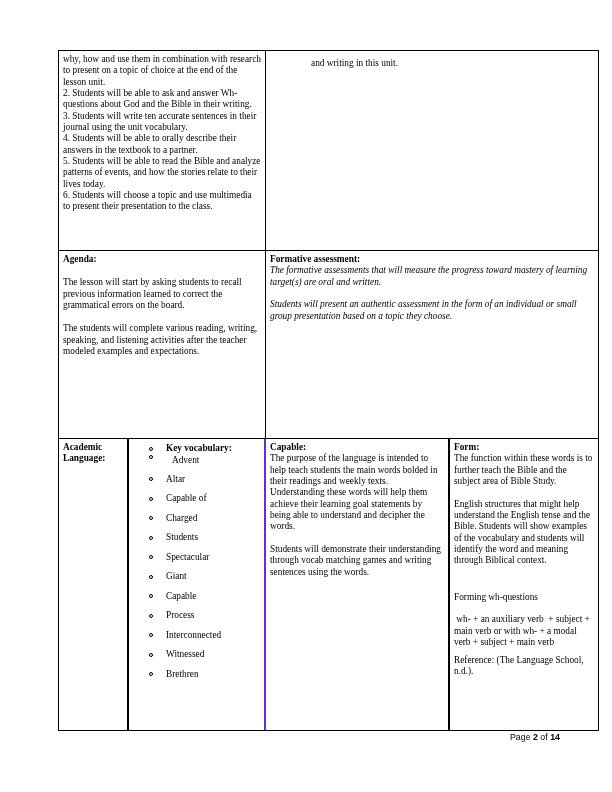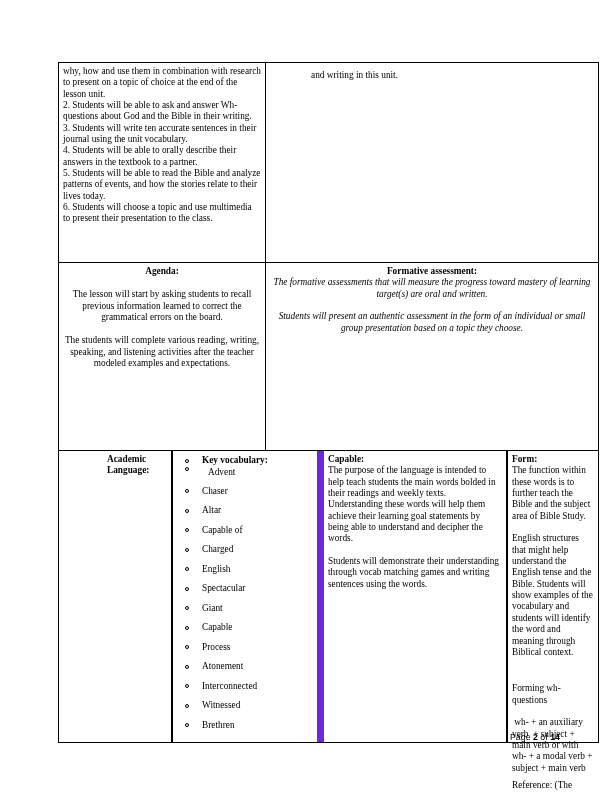--- a/index.html
+++ b/index.html
@@ -4,38 +4,38 @@
   <style>
     * { box-sizing: border-box; margin: 0; padding: 0; }
     html, body {
       width: 612px; height: 792px; background: #ffffff;
       font-family: "Liberation Serif", "DejaVu Serif", serif;
       color: #000000;
       overflow: hidden;
     }
     .page { position: relative; width: 612px; height: 792px; }
     .tbl {
-      position: absolute; left: 58px; top: 62px; width: 541px;
+      position: absolute; left: 58px; top: 50px; width: 541px;
       border: 1px solid #000;
     }
     .row { display: flex; border-bottom: 1.5px solid #000; }
     .row:last-child { border-bottom: none; }
     .cell { font-size: 9.3px; line-height: 11.35px; padding: 3px 4px 3px 4px; }
     .c-left { width: 207px; border-right: 1px solid #000; }
     .c-right { flex: 1; }
     .row1 { height: 200px; }
     .row1 .c-right { padding-left: 45px; padding-top: 7px; }
-    .row2 { height: 188px; text-align: center; }
-    .row3 { height: 291px; margin-left: 44px; }
+    .row2 { height: 188px; }
+    .row3 { height: 291px; }
     .b { font-weight: bold; }
     .i { font-style: italic; }
     .gap { height: 11.35px; }
     .agenda .gap { height: 12px; }
     .c-acad { width: 70px; border-right: 2px solid #000; font-weight: bold; }
-    .c-vocab { width: 151px; border-right: 7px solid #6d28d9; padding-left: 12px; padding-top: 4px; }
+    .c-vocab { width: 137px; border-right: 2px solid #6d28d9; padding-left: 20px; padding-top: 4px; }
     .c-func { width: 184px; border-right: 2px solid #000; }
     .c-form { flex: 1; }
     .vocab-list { list-style: none; }
     .vocab-list li { display: flex; align-items: center; height: 19.5px; }
     .vocab-list li:first-child { height: 11.5px; }
     .vocab-list li:nth-child(2) { height: 15px; align-items: flex-start; gap: 6px; }
     .bullet {
       display: inline-block; width: 4px; height: 4px; border: 0.8px solid #000;
       border-radius: 50%; margin-right: 13px; flex-shrink: 0;
     }
@@ -88,57 +88,49 @@
           <li>
               <span class="bullet"></span>
               <span class="b">Key vocabulary:</span>
             </li>
           <li>
               <span class="bullet"></span>
               <span>Advent</span>
             </li>
           <li>
               <span class="bullet"></span>
-              <span>Chaser</span>
-            </li>
-          <li>
-              <span class="bullet"></span>
               <span>Altar</span>
             </li>
           <li>
               <span class="bullet"></span>
               <span>Capable of</span>
             </li>
           <li>
               <span class="bullet"></span>
               <span>Charged</span>
             </li>
           <li>
               <span class="bullet"></span>
-              <span>English</span>
+              <span>Students</span>
             </li>
           <li>
               <span class="bullet"></span>
               <span>Spectacular</span>
             </li>
           <li>
               <span class="bullet"></span>
               <span>Giant</span>
             </li>
           <li>
               <span class="bullet"></span>
               <span>Capable</span>
             </li>
           <li>
               <span class="bullet"></span>
               <span>Process</span>
-            </li>
-          <li>
-              <span class="bullet"></span>
-              <span>Atonement</span>
             </li>
           <li>
               <span class="bullet"></span>
               <span>Interconnected</span>
             </li>
           <li>
               <span class="bullet"></span>
               <span>Witnessed</span>
             </li>
           <li>

